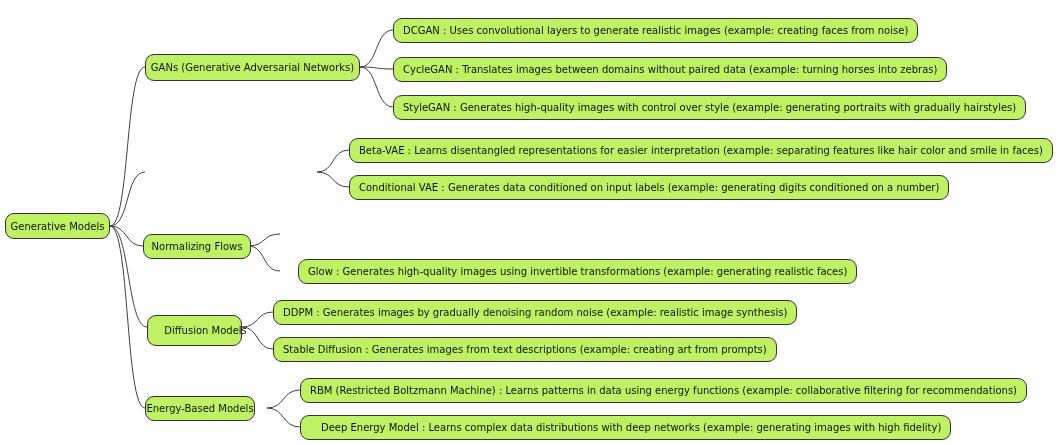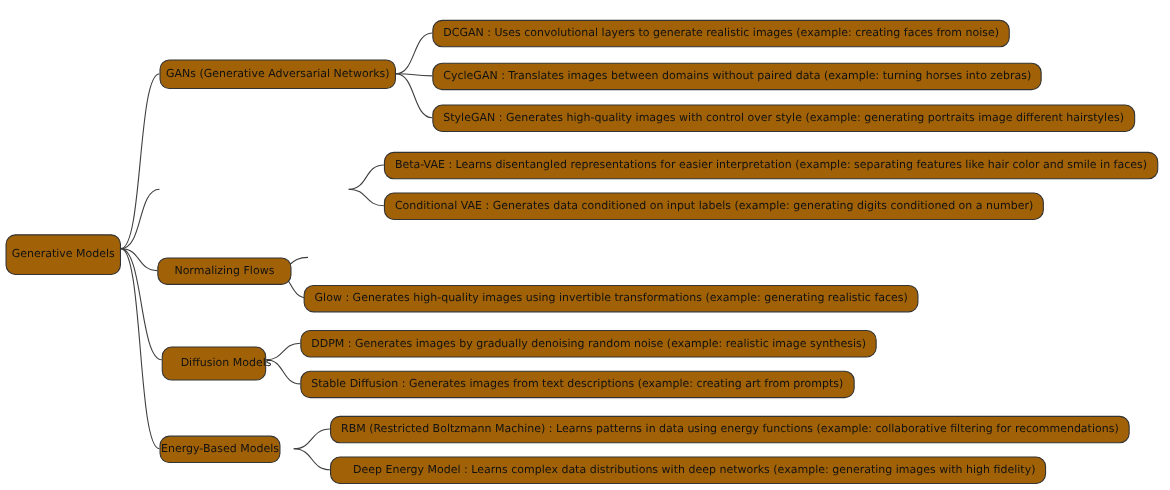--- a/index.html
+++ b/index.html
@@ -22,21 +22,21 @@
     height: 445px;
   }
   #edges path {
     fill: none;
     stroke: #3f3f3f;
     stroke-width: 1;
   }
   .node {
     position: absolute;
     box-sizing: border-box;
-    background: #a16207;
+    background: #bef264;
     border: 1px solid #333333;
     border-radius: 9px;
     color: #111111;
     font-size: 10px;
     display: flex;
     align-items: center;
     white-space: nowrap;
     z-index: 2;
   }
   .root, .branch {
@@ -74,35 +74,35 @@
     <path d="M248 246 C266 246 262 234 280 234"></path>
     <path d="M248 246 C266 246 262 271 280 271"></path>
 
     <path d="M242 327 C259 327 256 312 273 312"></path>
     <path d="M242 327 C259 327 256 349 273 349"></path>
 
     <path d="M267 408 C285 408 282 390 300 390"></path>
     <path d="M267 408 C285 408 282 427 300 427"></path>
   </svg>
 
-  <div class="node root" style="left:5px; top:213px; width:105px; height:37px;">Generative Models</div>
+  <div class="node root" style="left:5px; top:213px; width:105px; height:26px;">Generative Models</div>
 
   <div class="node branch" style="left:145px; top:54px; width:215px; height:27px;">GANs (Generative Adversarial Networks)</div>
-  <div class="node branch" style="left:143px; top:234px; width:122px; height:25px;">Normalizing Flows</div>
+  <div class="node branch" style="left:143px; top:234px; width:108px; height:25px;">Normalizing Flows</div>
   <div class="node branch" style="left:147px; top:315px; width:95px; height:31px;padding-left:28px;">Diffusion Models</div>
   <div class="node branch" style="left:145px; top:396px; width:110px; height:25px;">Energy-Based Models</div>
 
   <div class="node leaf" style="left:393px; top:18px;">DCGAN : Uses convolutional layers to generate realistic images (example: creating faces from noise)</div>
   <div class="node leaf" style="left:393px; top:57px;">CycleGAN : Translates images between domains without paired data (example: turning horses into zebras)</div>
-  <div class="node leaf" style="left:393px; top:95px;">StyleGAN : Generates high-quality images with control over style (example: generating portraits image different hairstyles)</div>
+  <div class="node leaf" style="left:393px; top:95px;">StyleGAN : Generates high-quality images with control over style (example: generating portraits with gradually hairstyles)</div>
 
   <div class="node leaf" style="left:349px; top:138px;">Beta-VAE : Learns disentangled representations for easier interpretation (example: separating features like hair color and smile in faces)</div>
   <div class="node leaf" style="left:349px; top:175px;">Conditional VAE : Generates data conditioned on input labels (example: generating digits conditioned on a number)</div>
 
-  <div class="node leaf" style="left:276px; top:259px;">Glow : Generates high-quality images using invertible transformations (example: generating realistic faces)</div>
+  <div class="node leaf" style="left:298px; top:259px;">Glow : Generates high-quality images using invertible transformations (example: generating realistic faces)</div>
 
   <div class="node leaf" style="left:273px; top:300px;">DDPM : Generates images by gradually denoising random noise (example: realistic image synthesis)</div>
   <div class="node leaf" style="left:273px; top:337px;">Stable Diffusion : Generates images from text descriptions (example: creating art from prompts)</div>
 
   <div class="node leaf" style="left:300px; top:378px;">RBM (Restricted Boltzmann Machine) : Learns patterns in data using energy functions (example: collaborative filtering for recommendations)</div>
   <div class="node leaf" style="left:300px; top:415px;padding-left:20px;">Deep Energy Model : Learns complex data distributions with deep networks (example: generating images with high fidelity)</div>
 
 </div>
 
 </body></html>

